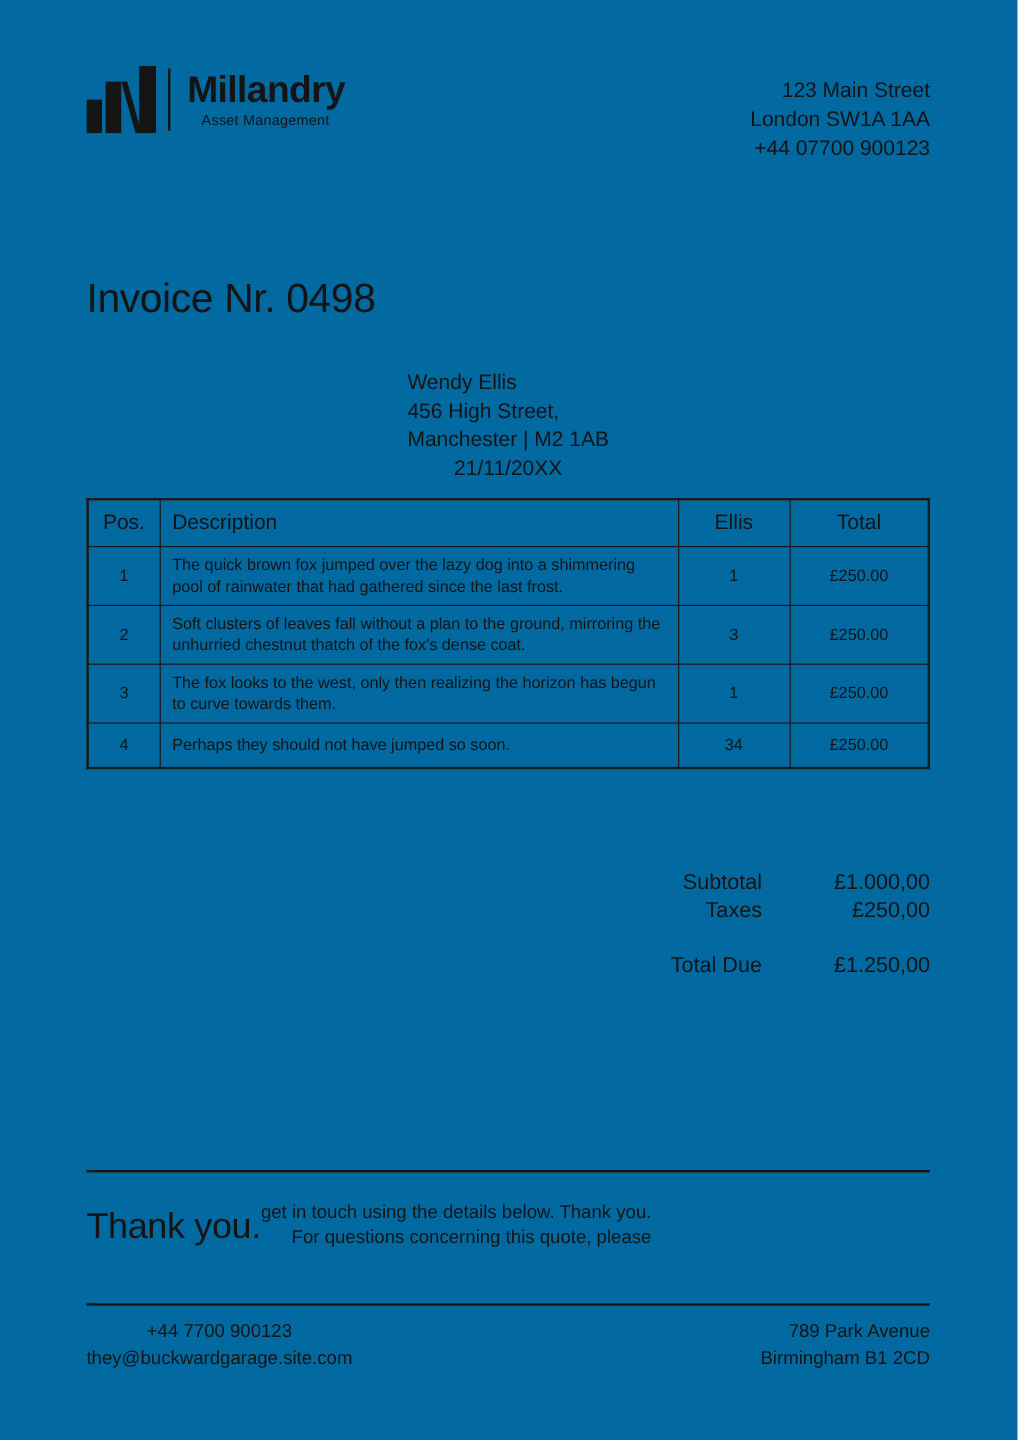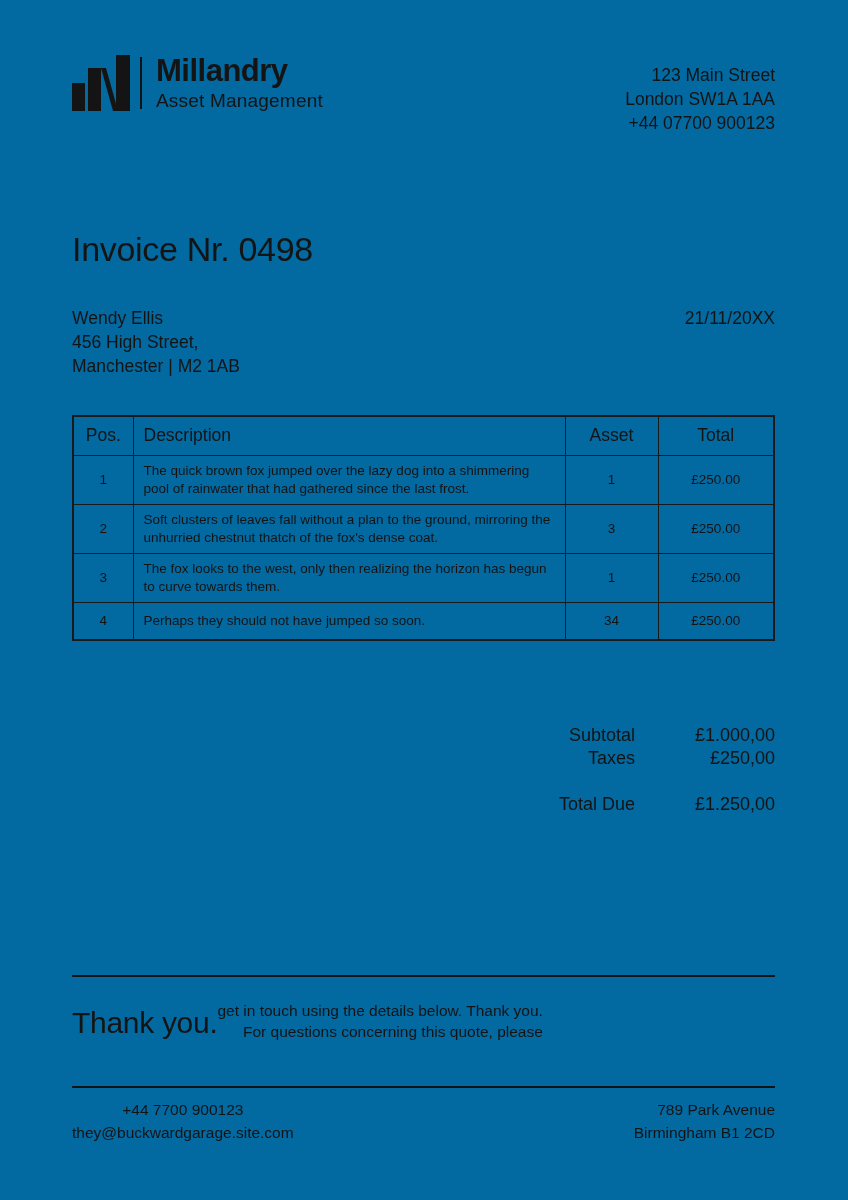--- a/index.html
+++ b/index.html
@@ -29,24 +29,25 @@
     background: #141414;
     margin: 0 14px 0 10px;
   }
   .brand-text .brand-name {
     font-size: 31px;
     font-weight: 700;
     letter-spacing: -0.5px;
     line-height: 1.05;
   }
   .brand-text .brand-tagline {
-    font-size: 19px;
+    font-size: 12px;
     font-weight: 400;
     margin-top: 2px;
     letter-spacing: 0.2px;
+    margin-left: 12px;
   }
   .company-address {
     text-align: right;
     font-size: 17.5px;
     line-height: 24px;
     margin-top: 8px;
   }
 
   
   .invoice-title {
@@ -56,21 +57,22 @@
     font-weight: 500;
     letter-spacing: -0.3px;
   }
 
   
   .meta-row {
     position: absolute;
     top: 306px; left: 72px; right: 73px;
     display: flex;
     justify-content: space-between;
-    align-items: flex-start;
+    align-items: center;
+    flex-direction: column;
   }
   .recipient { font-size: 17.5px; line-height: 24px; }
   .invoice-date { font-size: 17.5px; line-height: 24px; }
 
   
   .items-table-wrap { position: absolute; top: 415px; left: 72px; right: 73px; }
   table.items {
     width: 100%;
     border-collapse: collapse;
     border: 2px solid #1a1a1a;
@@ -184,21 +186,21 @@
     </div>
     <div class="invoice-date">21/11/20XX</div>
   </div>
 
   <div class="items-table-wrap">
     <table class="items">
       <thead>
         <tr>
           <th class="col-pos">Pos.</th>
           <th class="col-desc">Description</th>
-          <th class="col-amount">Asset</th>
+          <th class="col-amount">Ellis</th>
           <th class="col-total">Total</th>
         </tr>
       </thead>
       <tbody>
         <tr class="r1">
           <td>1</td>
           <td class="desc">The quick brown fox jumped over the lazy dog into a shimmering pool of rainwater that had gathered since the last frost.</td>
           <td>1</td>
           <td>£250.00</td>
         </tr>

